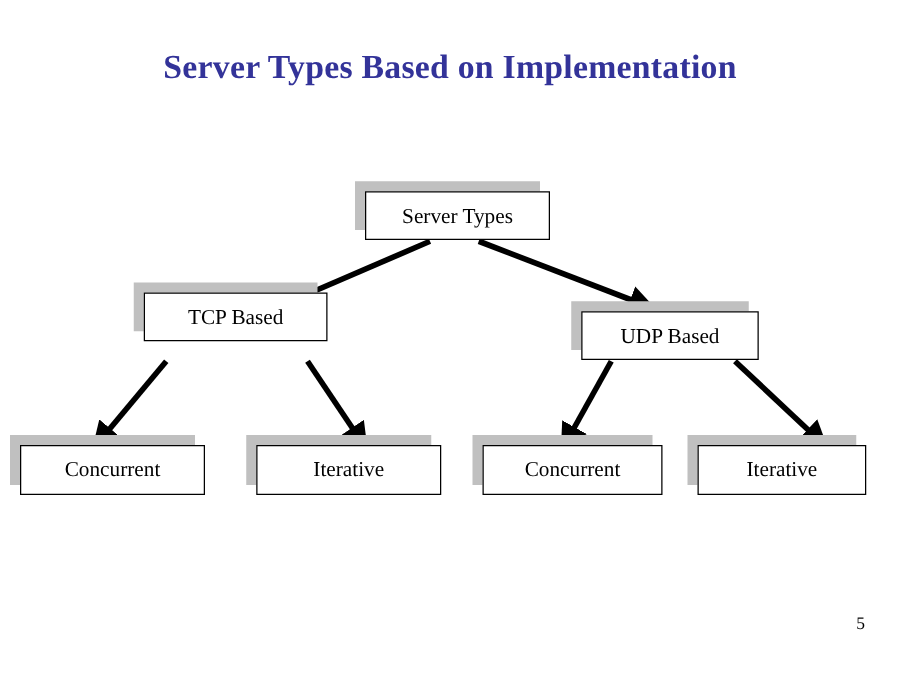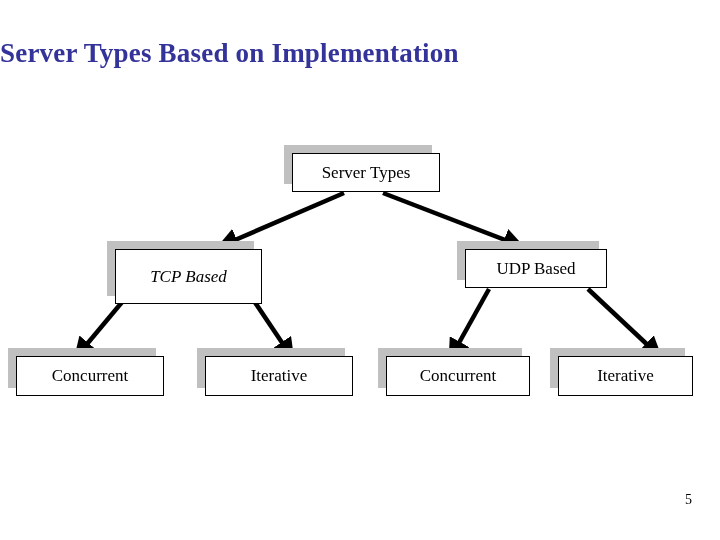--- a/index.html
+++ b/index.html
@@ -20,20 +20,21 @@
     height: 540px;
     background: #ffffff;
   }
 
   
   #slide-title {
     position: absolute;
     left: 0;
     top: 36px;
     width: 720px;
+    text-align: center;
     font-family: "Liberation Serif", "DejaVu Serif", serif;
     font-weight: bold;
     font-size: 27px;
     line-height: 34px;
     letter-spacing: 0.2px;
     color: #333399;
     white-space: nowrap;
   }
 
   
@@ -75,21 +76,21 @@
   .node .label {
     font-family: "Liberation Serif", "DejaVu Serif", serif;
     font-size: 17px;
     line-height: 20px;
     color: #000000;
     white-space: nowrap;
   }
 
   
   #node-root      { left: 292px; top: 153px; width: 148px; height: 39px; }
-  #node-tcp       { left: 115px; top: 249px; width: 147px; height: 55px; font-style: italic; }
+  #node-tcp       { left: 115px; top: 234px; width: 147px; height: 39px; }
   #node-udp       { left: 465px; top: 249px; width: 142px; height: 39px; border-radius: 16px; }
   #node-tcp-conc  { left:  16px; top: 356px; width: 148px; height: 40px; }
   #node-tcp-iter  { left: 205px; top: 356px; width: 148px; height: 40px; }
   #node-udp-conc  { left: 386px; top: 356px; width: 144px; height: 40px; }
   #node-udp-iter  { left: 558px; top: 356px; width: 135px; height: 40px; }
 
   
   #page-number {
     position: absolute;
     right: 28px;

